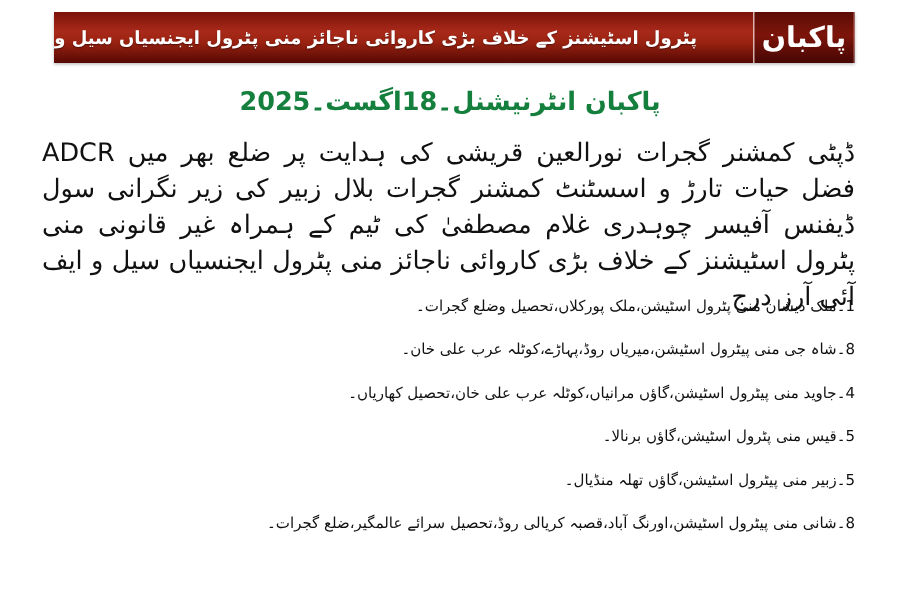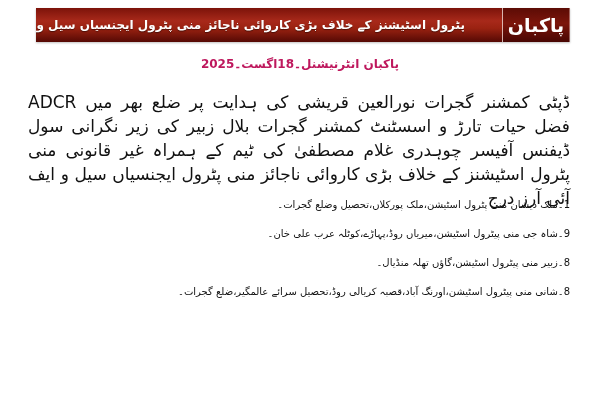--- a/index.html
+++ b/index.html
@@ -33,21 +33,21 @@
     display:flex;align-items:center;justify-content:center;
     color:#ffffff;font-size:12px;font-weight:bold;
     white-space:nowrap;overflow:hidden;
     padding:0 6px;
     text-shadow:0 1px 1px rgba(0,0,0,.45);
   }
   
   .dateline{
     position:absolute;top:57px;left:0;right:0;
     text-align:center;
-    color:#be185d;font-size:12px;font-weight:bold;
+    color:#15803d;font-size:17px;font-weight:bold;
   }
   
   .lead{
     position:absolute;top:90px;right:30px;left:28px;
     color:#111111;font-size:17px;line-height:24px;
     text-align:justify;
   }
   
   .station-list{
     position:absolute;top:190px;right:30px;left:10px;
@@ -68,18 +68,20 @@
     <div class="masthead-logo">پاکبان</div>
     <div class="masthead-headline">غیر قانونی منی پٹرول اسٹیشنز کے خلاف بڑی کاروائی ناجائز منی پٹرول ایجنسیاں سیل و ایف آئی آرز درج</div>
   </div>
 
   <div class="dateline">پاکبان انٹرنیشنل۔18اگست۔2025</div>
 
   <div class="lead">ڈپٹی کمشنر گجرات نورالعین قریشی کی ہدایت پر ضلع بھر میں ADCR فضل حیات تارڑ و اسسٹنٹ کمشنر گجرات بلال زبیر کی زیر نگرانی سول ڈیفنس آفیسر چوہدری غلام مصطفیٰ کی ٹیم کے ہمراہ غیر قانونی منی پٹرول اسٹیشنز کے خلاف بڑی کاروائی ناجائز منی پٹرول ایجنسیاں سیل و ایف آئی آرز درج</div>
 
   <div class="station-list">
     <div class="station-item">1۔ملک ذیشان منی پٹرول اسٹیشن،ملک پورکلاں،تحصیل وضلع گجرات۔</div>
-    <div class="station-item">9۔شاہ جی منی پیٹرول اسٹیشن،میریاں روڈ،پہاڑے،کوٹلہ عرب علی خان۔</div>
-    <div class="station-item">8۔زبیر منی پیٹرول اسٹیشن،گاؤں تھلہ منڈیال۔</div>
+    <div class="station-item">8۔شاہ جی منی پیٹرول اسٹیشن،میریاں روڈ،پہاڑے،کوٹلہ عرب علی خان۔</div>
+    <div class="station-item">4۔جاوید منی پیٹرول اسٹیشن،گاؤں مرانیاں،کوٹلہ عرب علی خان،تحصیل کھاریاں۔</div>
+    <div class="station-item">5۔قیس منی پٹرول اسٹیشن،گاؤں برنالا۔</div>
+    <div class="station-item">5۔زبیر منی پیٹرول اسٹیشن،گاؤں تھلہ منڈیال۔</div>
     <div class="station-item">8۔شانی منی پیٹرول اسٹیشن،اورنگ آباد،قصبہ کریالی روڈ،تحصیل سرائے عالمگیر،ضلع گجرات۔</div>
   </div>
 
 </div>
 
 </body></html>

